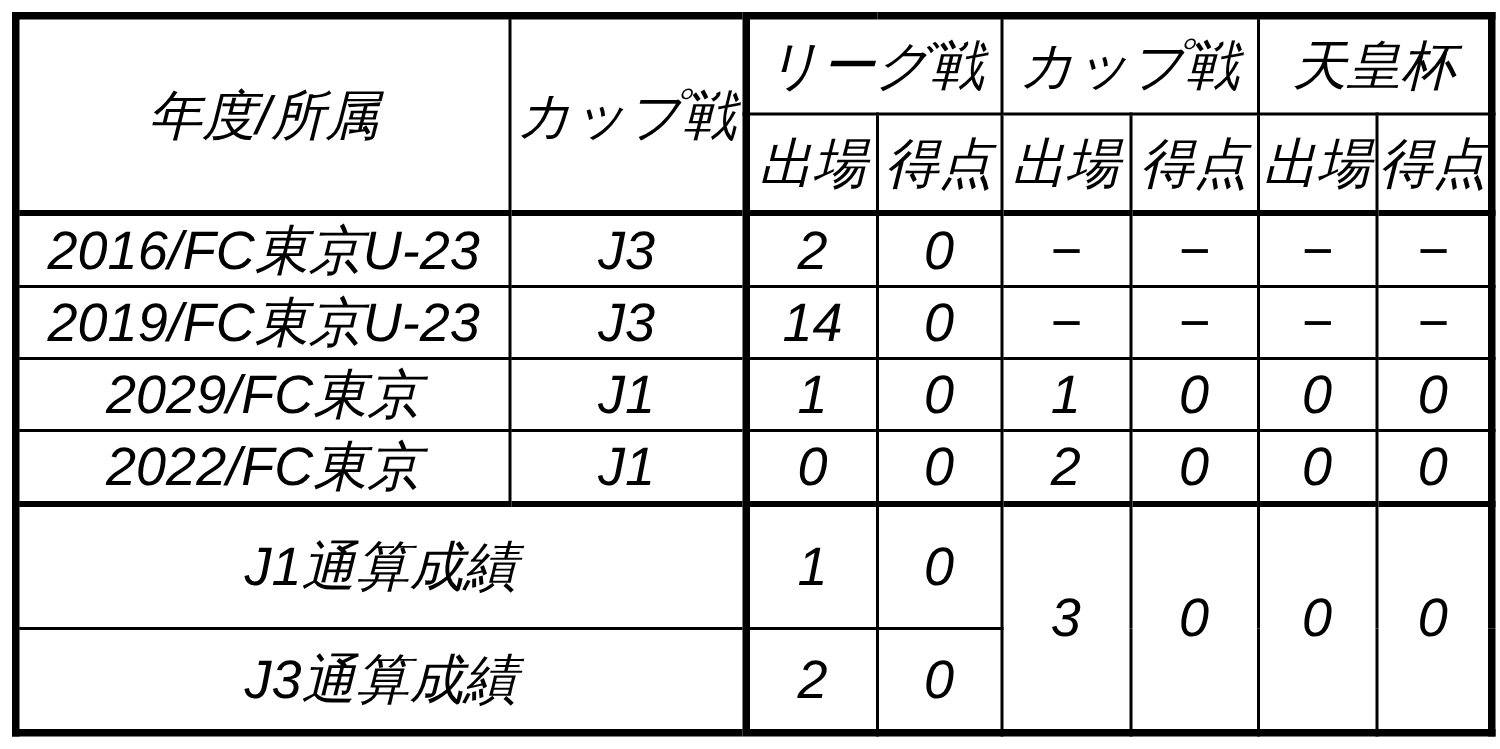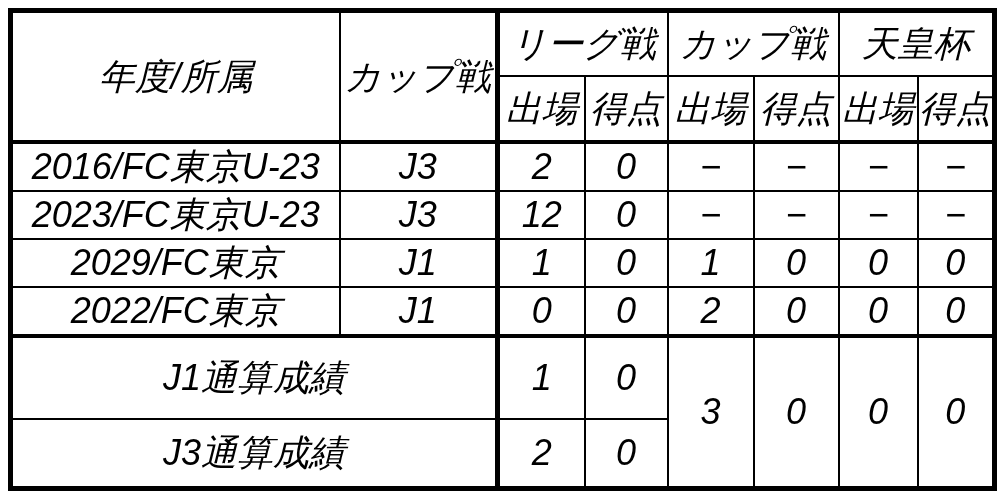--- a/index.html
+++ b/index.html
@@ -84,23 +84,23 @@
       <td class="thickR">J3</td>
       <td>2</td>
       <td class="gR">0</td>
       <td>−</td>
       <td class="gR">−</td>
       <td>−</td>
       <td>−</td>
     </tr>
 
     <tr class="h59">
-      <td>2023/FC東京U-23</td>
+      <td>2019/FC東京U-23</td>
       <td class="thickR">J3</td>
-      <td>12</td>
+      <td>14</td>
       <td class="gR">0</td>
       <td>−</td>
       <td class="gR">−</td>
       <td>−</td>
       <td>−</td>
     </tr>
 
     <tr class="h59">
       <td>2029/FC東京</td>
       <td class="thickR">J1</td>

